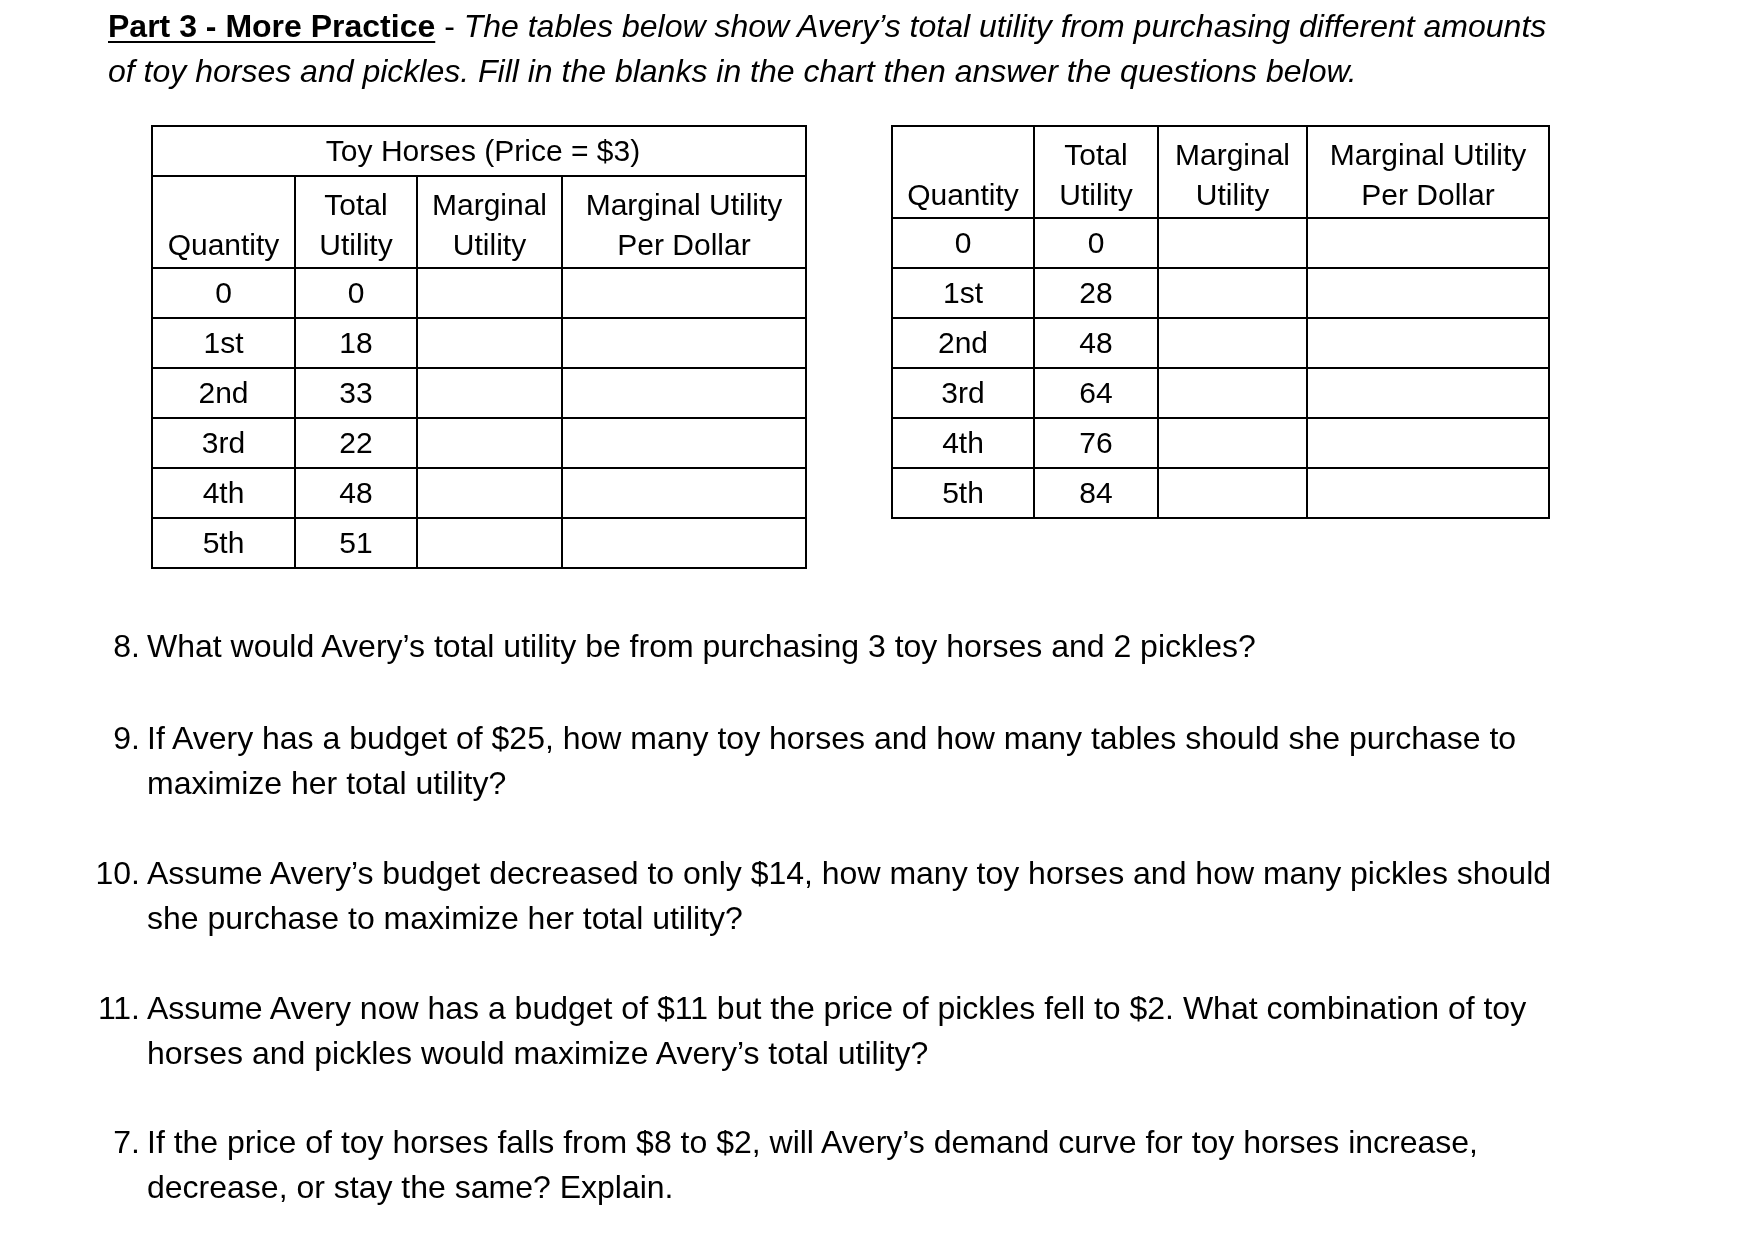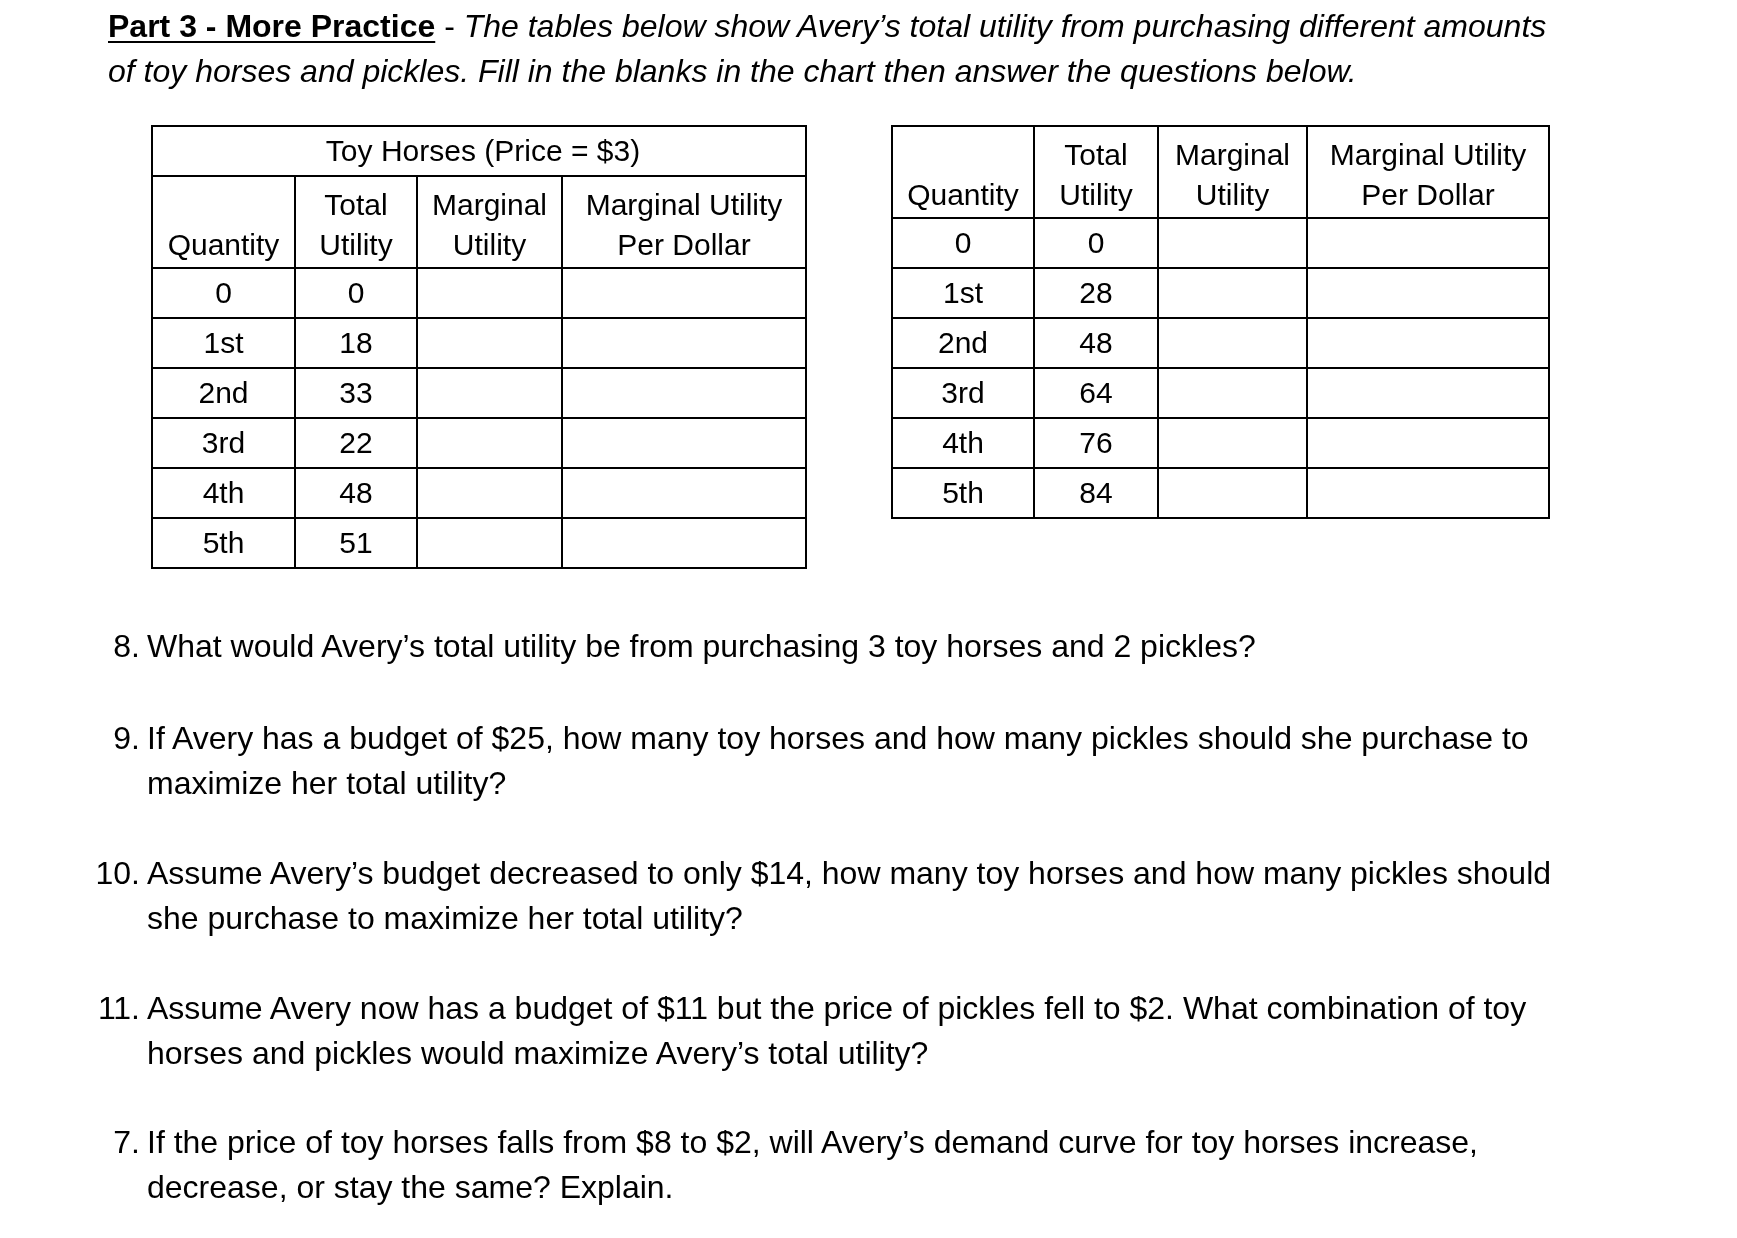--- a/index.html
+++ b/index.html
@@ -209,21 +209,21 @@
 </tbody>
   </table>
 
 <div class="questions">
   <div class="q" style="top:624px;">
     <span class="num">8.</span>
     <span class="text">What would Avery’s total utility be from purchasing 3 toy horses and 2 pickles?</span>
   </div>
   <div class="q" style="top:716px;">
     <span class="num">9.</span>
-    <span class="text">If Avery has a budget of $25, how many toy horses and how many pickles should she purchase to
+    <span class="text">If Avery has a budget of $25, how many toy horses and how many tables should she purchase to
 maximize her total utility?</span>
   </div>
   <div class="q" style="top:851px;">
     <span class="num">10.</span>
     <span class="text">Assume Avery’s budget decreased to only $14, how many toy horses and how many pickles should
 she purchase to maximize her total utility?</span>
   </div>
   <div class="q" style="top:986px;">
     <span class="num">11.</span>
     <span class="text">Assume Avery now has a budget of $11 but the price of pickles fell to $2. What combination of toy

